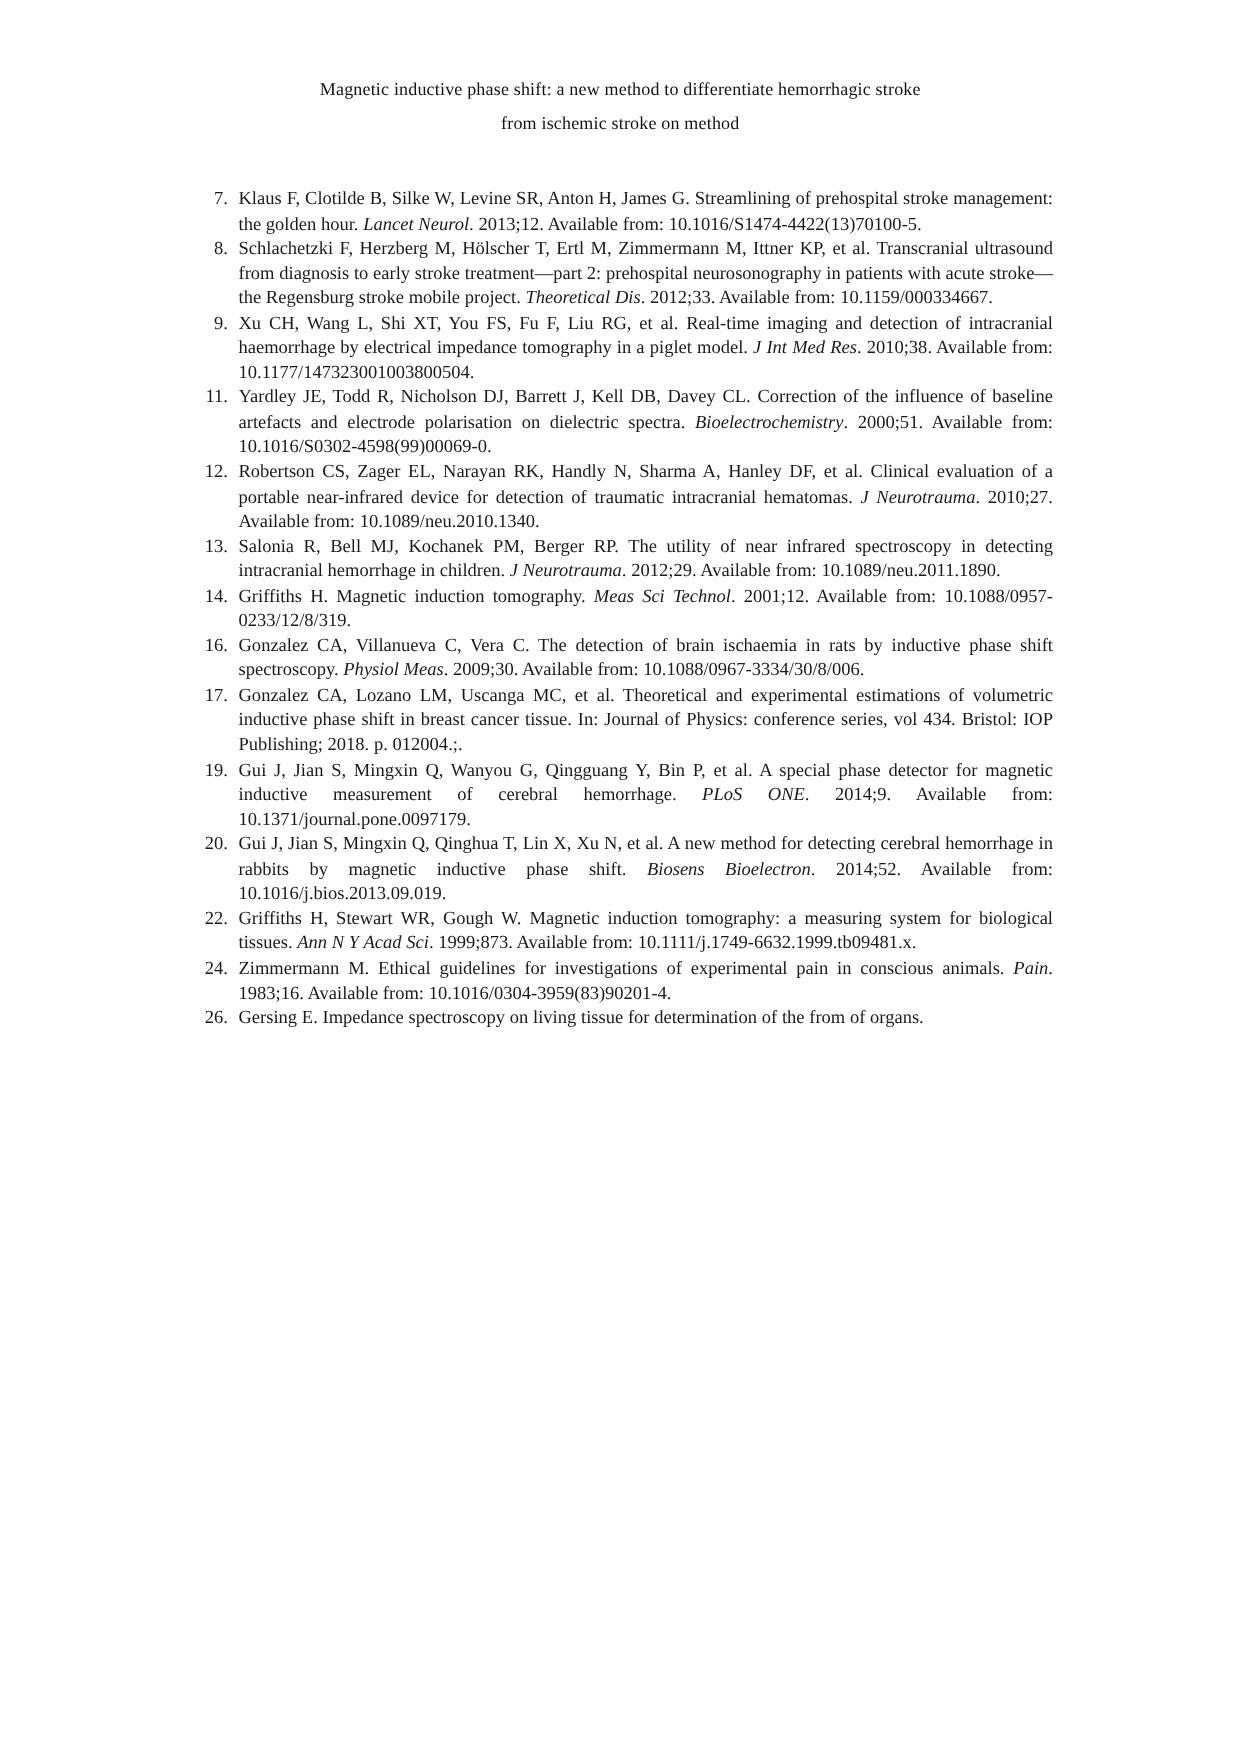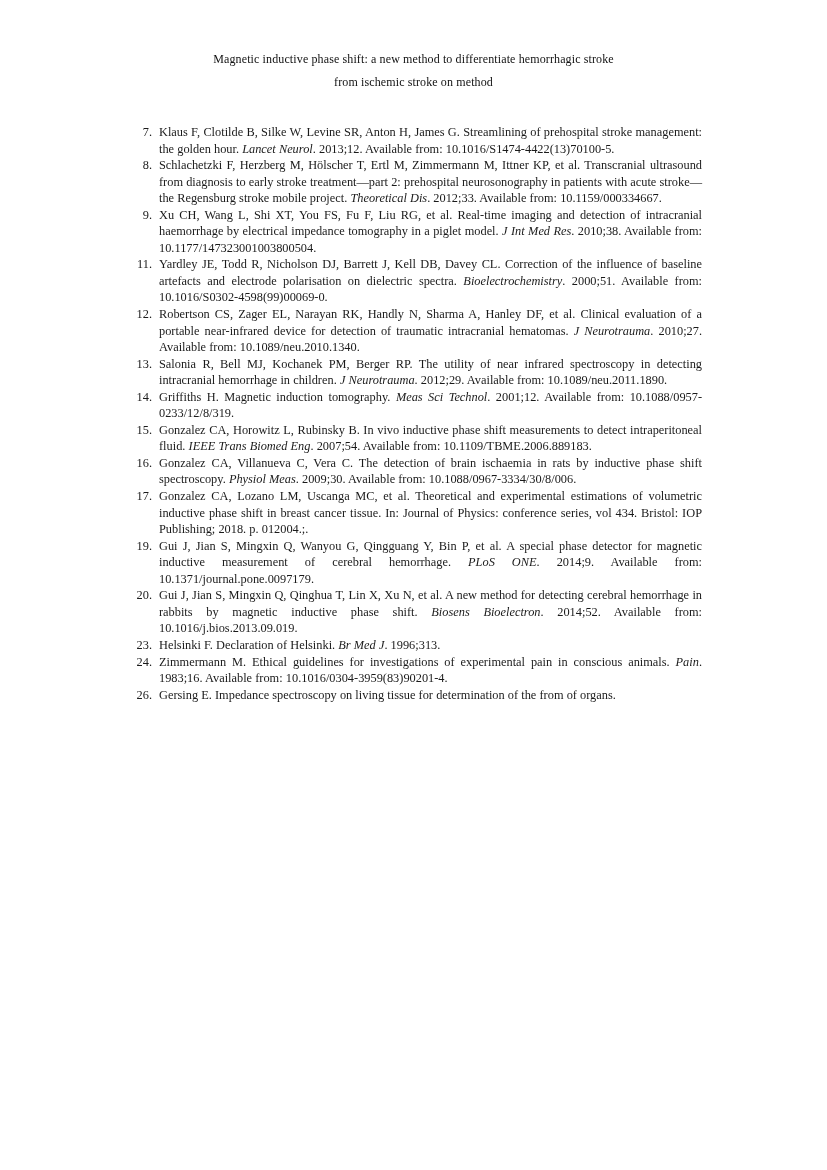--- a/index.html
+++ b/index.html
@@ -102,42 +102,38 @@
       </li>
       <li class="ref-item">
         <span class="ref-num">13.</span>
         <span class="ref-body">Salonia R, Bell MJ, Kochanek PM, Berger RP. The utility of near infrared spectroscopy in detecting intracranial hemorrhage in children. <i>J Neurotrauma</i>. 2012;29. Available from: 10.1089/neu.2011.1890.</span>
       </li>
       <li class="ref-item">
         <span class="ref-num">14.</span>
         <span class="ref-body">Griffiths H. Magnetic induction tomography. <i>Meas Sci Technol</i>. 2001;12. Available from: 10.1088/0957-0233/12/8/319.</span>
       </li>
       <li class="ref-item">
-        <span class="ref-num">15.</span>
-        <span class="ref-body">Gonzalez CA, Horowitz L, Rubinsky B. In vivo inductive phase shift measurements to detect intraperitoneal fluid. <i>IEEE Trans Biomed Eng</i>. 2007;54. Available from: 10.1109/TBME.2006.889183.</span>
-      </li>
-      <li class="ref-item">
         <span class="ref-num">16.</span>
         <span class="ref-body">Gonzalez CA, Villanueva C, Vera C. The detection of brain ischaemia in rats by inductive phase shift spectroscopy. <i>Physiol Meas</i>. 2009;30. Available from: 10.1088/0967-3334/30/8/006.</span>
       </li>
       <li class="ref-item">
         <span class="ref-num">17.</span>
         <span class="ref-body">Gonzalez CA, Lozano LM, Uscanga MC, et al. Theoretical and experimental estimations of volumetric inductive phase shift in breast cancer tissue. In: Journal of Physics: conference series, vol 434. Bristol: IOP Publishing; 2018. p. 012004.;.</span>
       </li>
       <li class="ref-item">
         <span class="ref-num">19.</span>
         <span class="ref-body">Gui J, Jian S, Mingxin Q, Wanyou G, Qingguang Y, Bin P, et al. A special phase detector for magnetic inductive measurement of cerebral hemorrhage. <i>PLoS ONE</i>. 2014;9. Available from: 10.1371/journal.pone.0097179.</span>
       </li>
       <li class="ref-item">
         <span class="ref-num">20.</span>
         <span class="ref-body">Gui J, Jian S, Mingxin Q, Qinghua T, Lin X, Xu N, et al. A new method for detecting cerebral hemorrhage in rabbits by magnetic inductive phase shift. <i>Biosens Bioelectron</i>. 2014;52. Available from: 10.1016/j.bios.2013.09.019.</span>
       </li>
       <li class="ref-item">
-        <span class="ref-num">23.</span>
-        <span class="ref-body">Helsinki F. Declaration of Helsinki. <i>Br Med J</i>. 1996;313.</span>
+        <span class="ref-num">22.</span>
+        <span class="ref-body">Griffiths H, Stewart WR, Gough W. Magnetic induction tomography: a measuring system for biological tissues. <i>Ann N Y Acad Sci</i>. 1999;873. Available from: 10.1111/j.1749-6632.1999.tb09481.x.</span>
       </li>
       <li class="ref-item">
         <span class="ref-num">24.</span>
         <span class="ref-body">Zimmermann M. Ethical guidelines for investigations of experimental pain in conscious animals. <i>Pain</i>. 1983;16. Available from: 10.1016/0304-3959(83)90201-4.</span>
       </li>
       <li class="ref-item">
         <span class="ref-num">26.</span>
         <span class="ref-body">Gersing E. Impedance spectroscopy on living tissue for determination of the from of organs.</span>
       </li>
     </ol>

